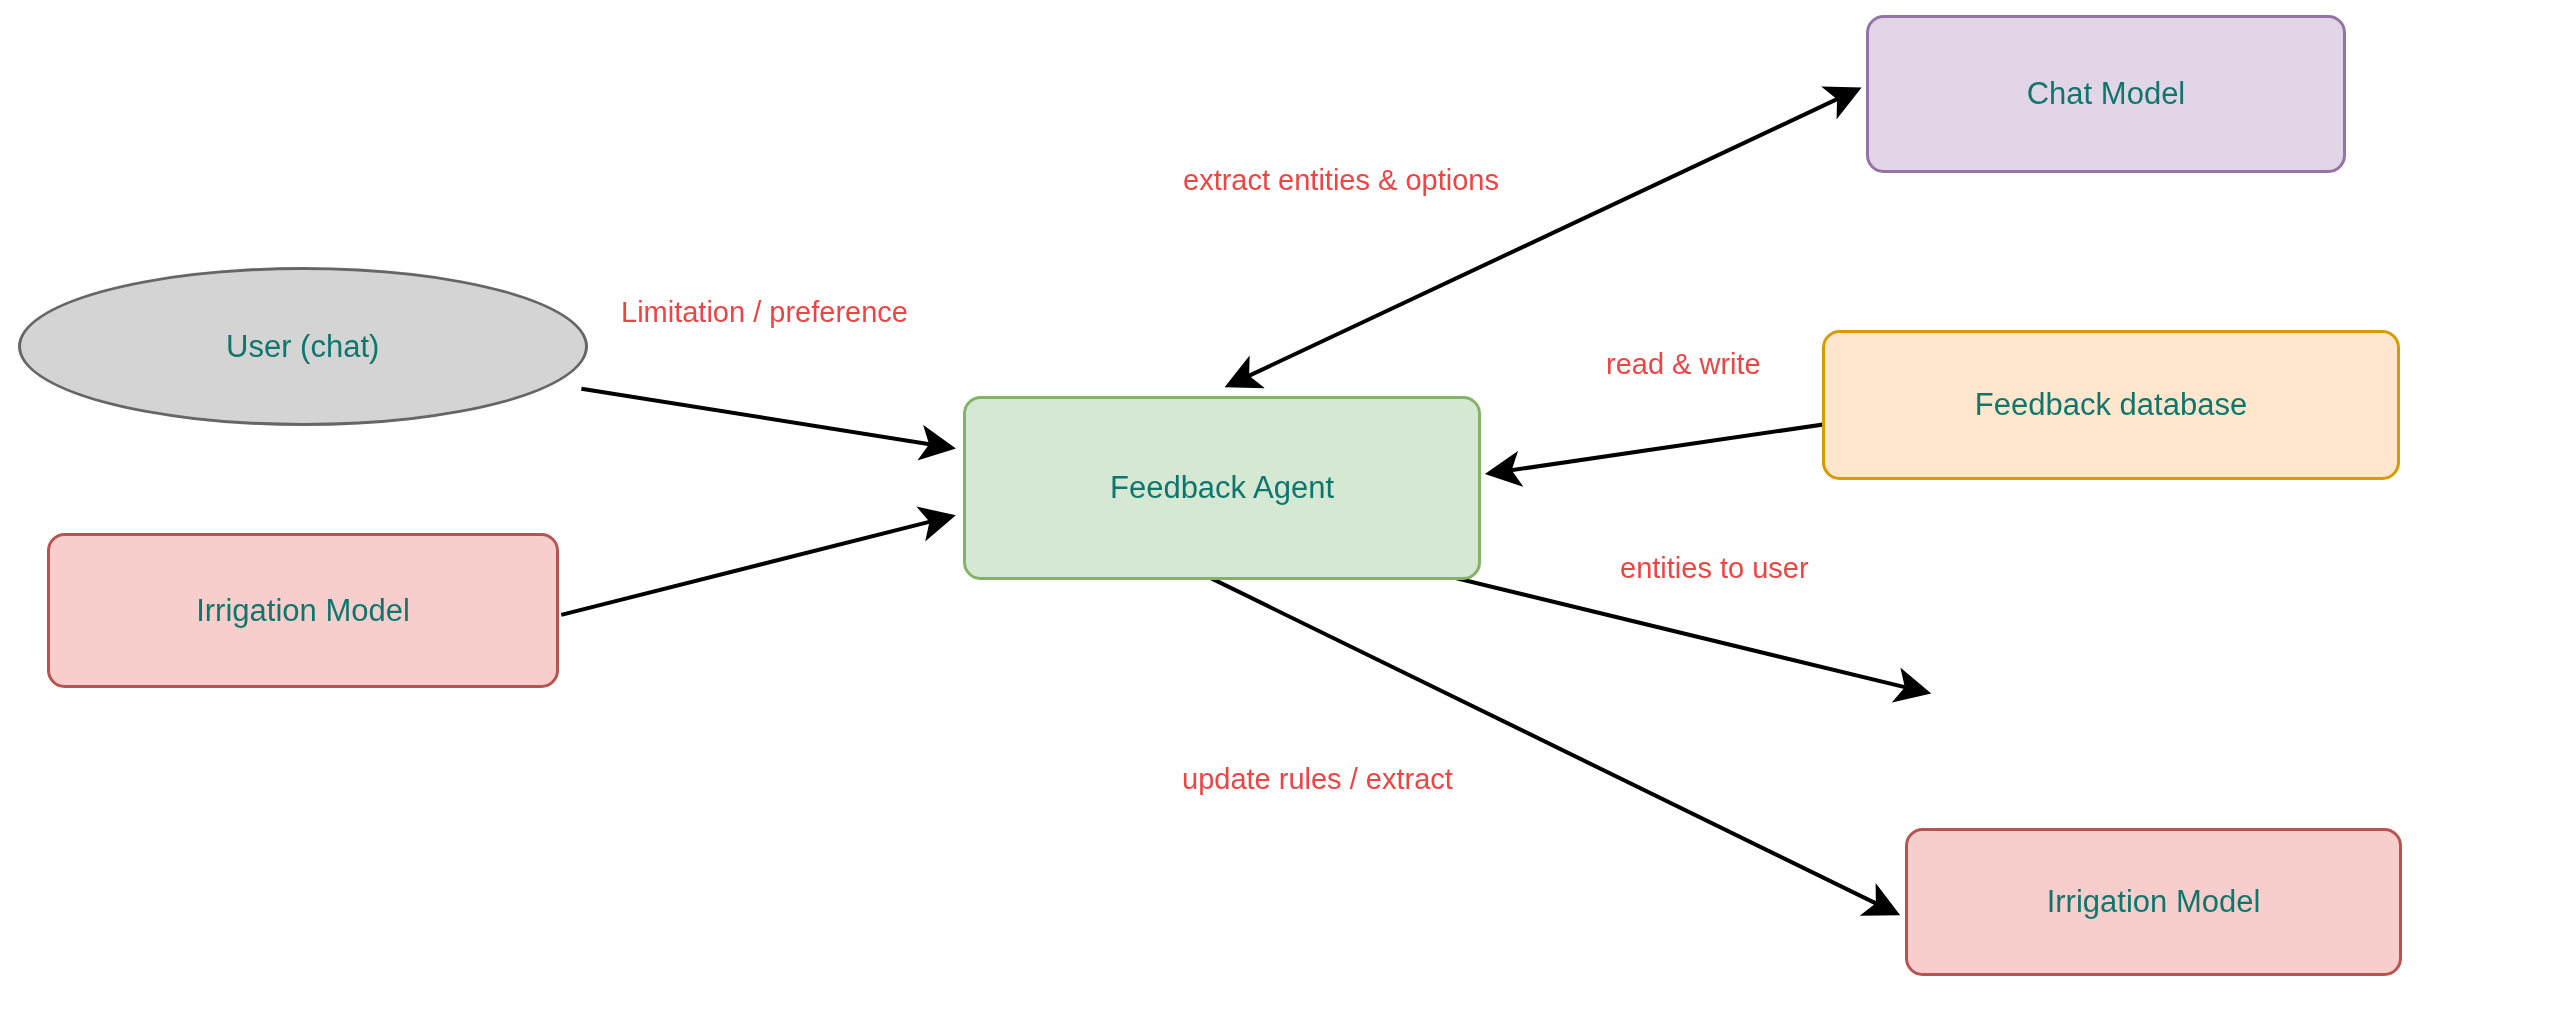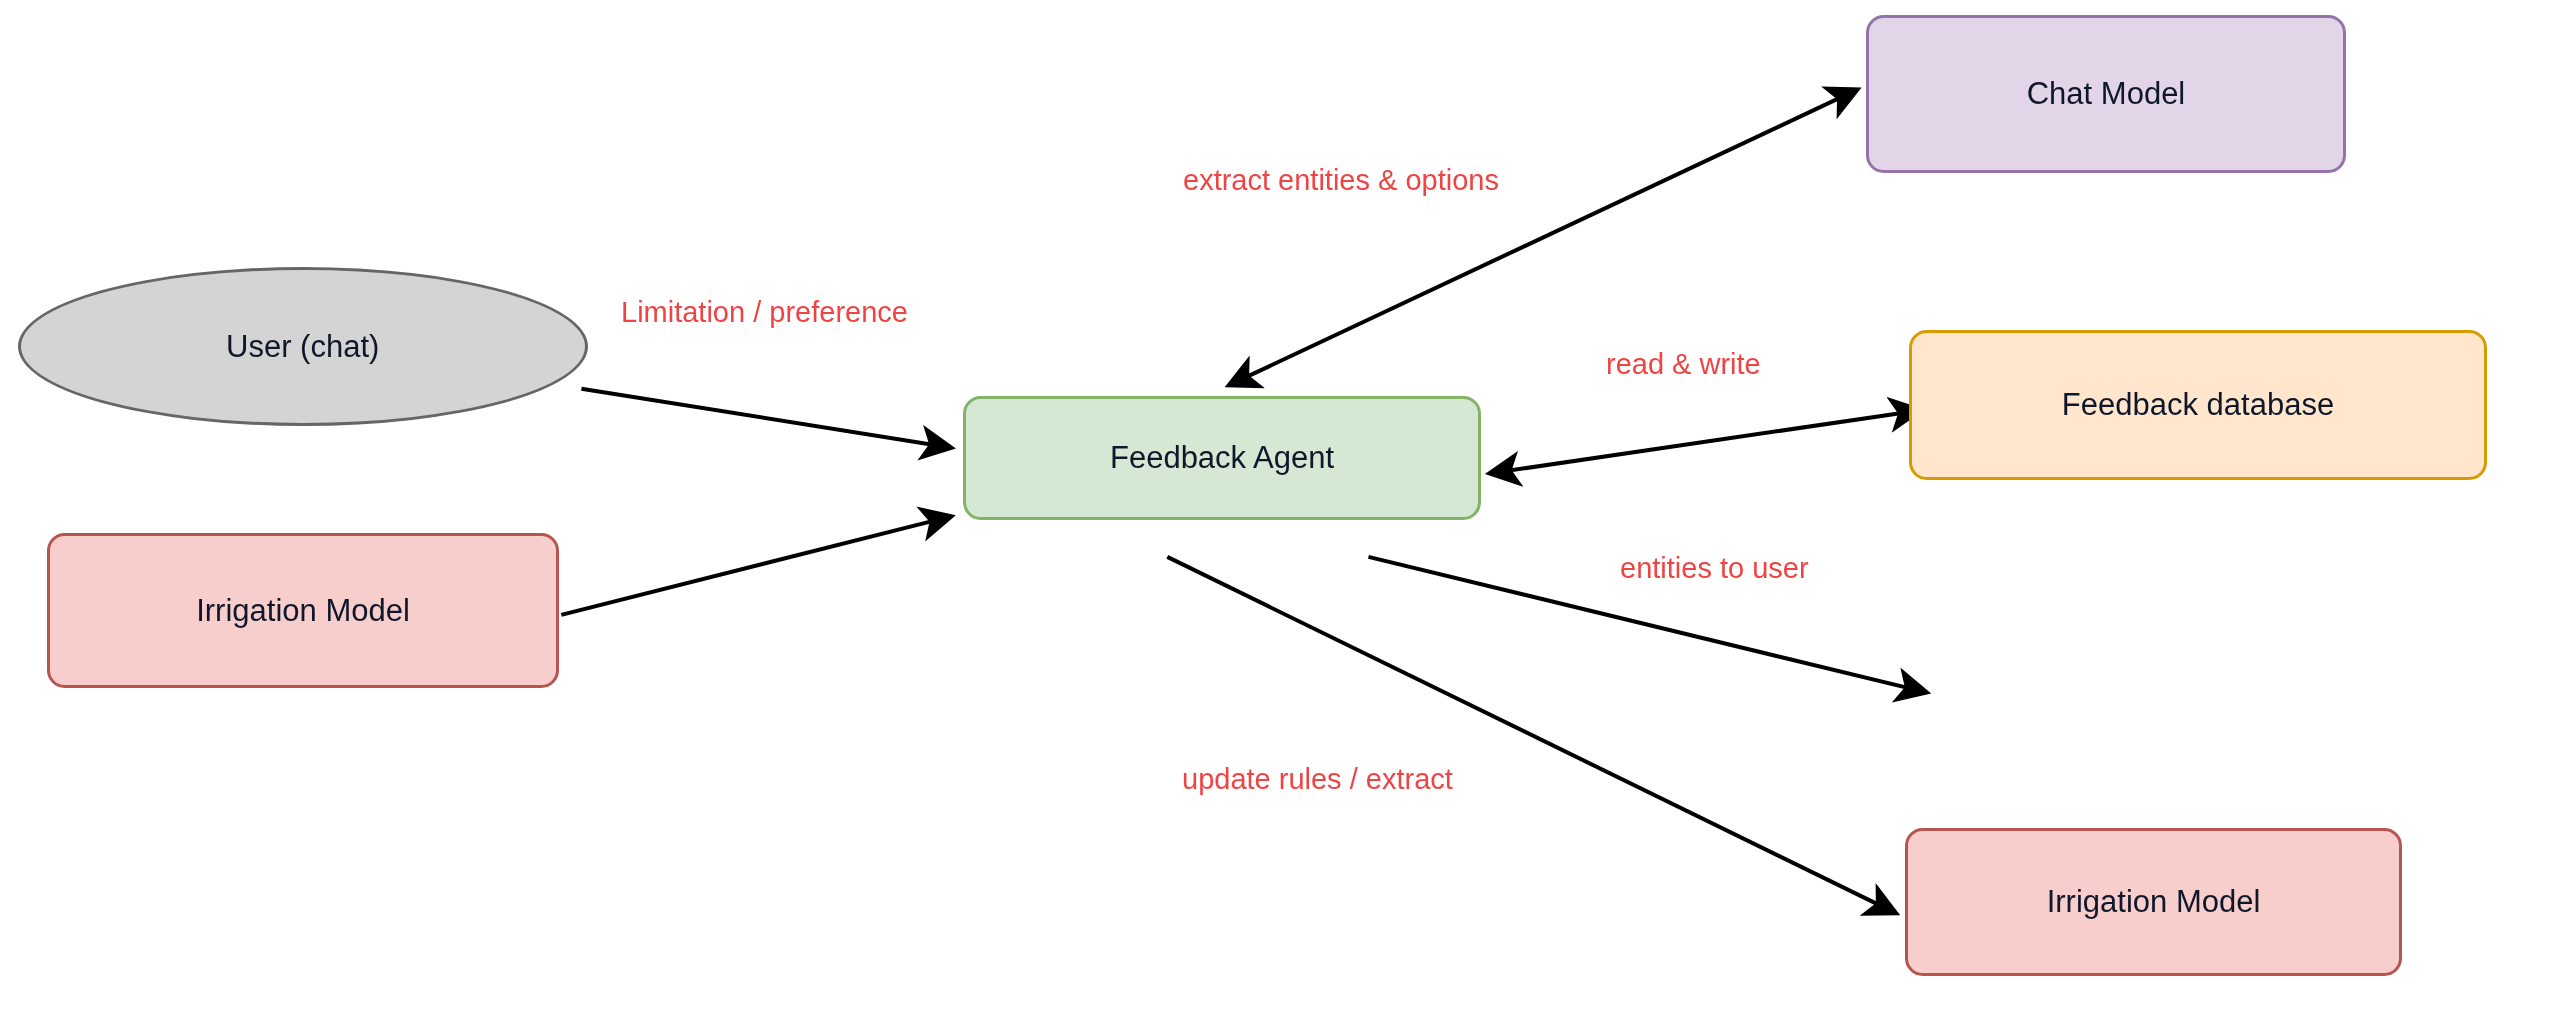--- a/index.html
+++ b/index.html
@@ -25,21 +25,21 @@
     width: 2576px;
     height: 1010px;
   }
   .node {
     position: absolute;
     box-sizing: border-box;
     display: flex;
     align-items: center;
     justify-content: center;
     text-align: center;
-    color: #0f172a;
+    color: #0f766e;
     font-size: 31px;
     line-height: 1.2;
     font-family: "Liberation Sans", "DejaVu Sans", sans-serif;
     z-index: 2;
   }
   .node-rect {
     border-radius: 17.7px;
     border-style: solid;
     border-width: 3.2px;
   }
@@ -91,29 +91,29 @@
   </svg>
 
   <div class="node node-ellipse" style="left:17.7px; top:267px; width:570px; height:159px; background:#d4d4d4; border-color:#666666;">
     <span class="node-label">User (chat)</span>
   </div>
 
   <div class="node node-rect" style="left:47px; top:533px; width:512px; height:155px; background:#f8cecc; border-color:#b85450;">
     <span class="node-label">Irrigation Model</span>
   </div>
 
-  <div class="node node-rect" style="left:963px; top:396px; width:518px; height:124px; background:#d5e8d4; border-color:#82b366;">
+  <div class="node node-rect" style="left:963px; top:396px; width:518px; height:184px; background:#d5e8d4; border-color:#82b366;">
     <span class="node-label">Feedback Agent</span>
   </div>
 
   <div class="node node-rect" style="left:1866px; top:14.5px; width:480px; height:158px; background:#e1d5e7; border-color:#9673a6;">
     <span class="node-label">Chat Model</span>
   </div>
 
-  <div class="node node-rect" style="left:1909px; top:330px; width:578px; height:150px; background:#ffe6cc; border-color:#d79b00;">
+  <div class="node node-rect" style="left:1822px; top:330px; width:578px; height:150px; background:#ffe6cc; border-color:#d79b00;">
     <span class="node-label">Feedback database</span>
   </div>
 
 
   <div class="node node-rect" style="left:1905px; top:828px; width:497px; height:148px; background:#f8cecc; border-color:#b85450;">
     <span class="node-label">Irrigation Model</span>
   </div>
 
   <div class="edge-label" style="left:621px; top:296px;">Limitation / preference</div>
 

